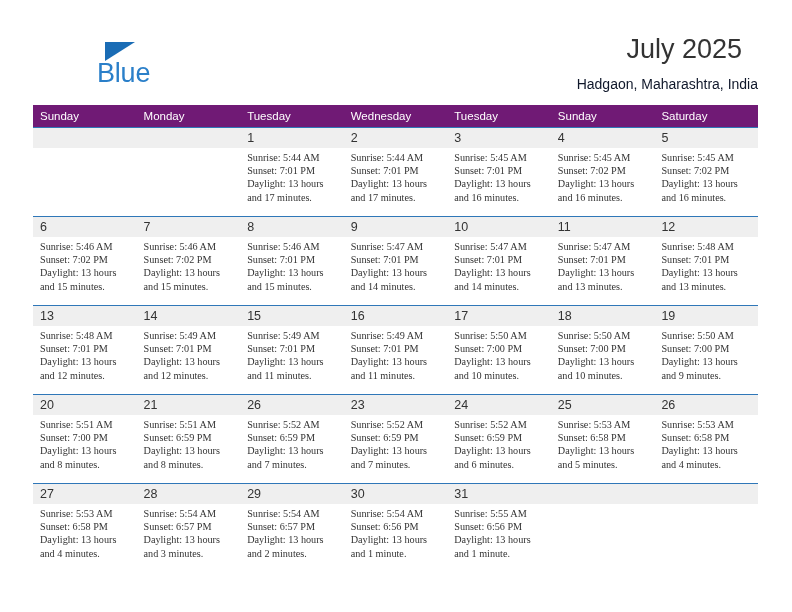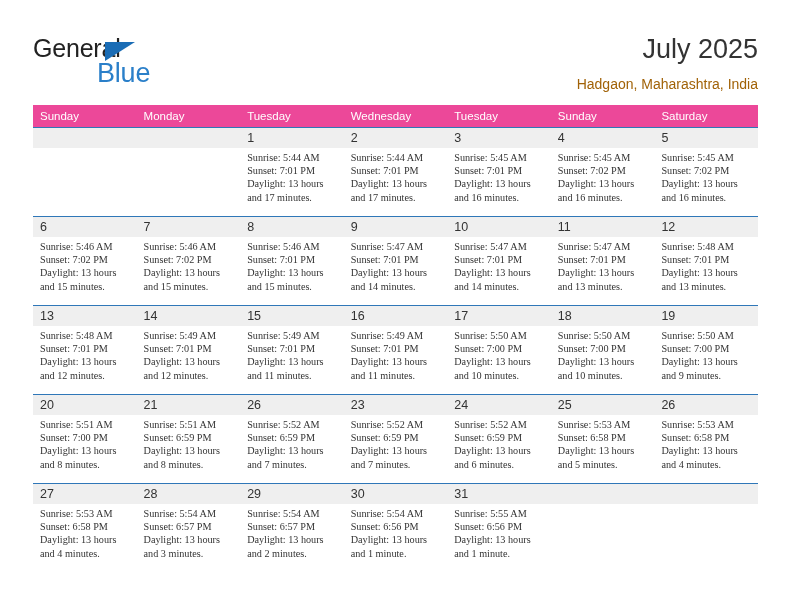--- a/index.html
+++ b/index.html
@@ -54,48 +54,48 @@
     position: absolute;
     left: 64px;
     top: 24px;
     font-size: 27px;
     letter-spacing: -0.2px;
     color: #2a7fc9;
     font-family: "Liberation Sans", sans-serif;
   }
   .title {
     position: absolute;
-    right: 0;
+    right: 16px;
     top: 6px;
     font-size: 27px;
     color: #333333;
     text-align: right;
     white-space: nowrap;
   }
   .subtitle {
     position: absolute;
     right: 0;
     top: 48px;
     font-size: 14px;
-    color: #a16207;
+    color: #0f172a;
     text-align: right;
     white-space: nowrap;
   }
 
   
   .cal {
     position: absolute;
     left: 33px;
     top: 105px;
     width: 725px;
     border-collapse: collapse;
     table-layout: fixed;
   }
   .cal th {
-    background: #ec4899;
+    background: #701a75;
     color: #ffffff;
     font-size: 11.5px;
     font-weight: normal;
     text-align: left;
     padding: 5px 0 5px 7px;
     height: 21px;
     border: none;
   }
   .cal td {
     width: 103.57px;
@@ -124,21 +124,20 @@
   }
   .lines div { white-space: nowrap; }
 </style>
 </head>
 <body>
 
 <div class="page">
 
   <div class="top">
     <div class="logo">
-      <span class="logo-general">General</span>
       <span class="logo-tri"></span>
       <span class="logo-blue">Blue</span>
     </div>
     <div class="title">July 2025</div>
     <div class="subtitle">Hadgaon, Maharashtra, India</div>
   </div>
 
   <table class="cal">
     <thead>
       <tr>

